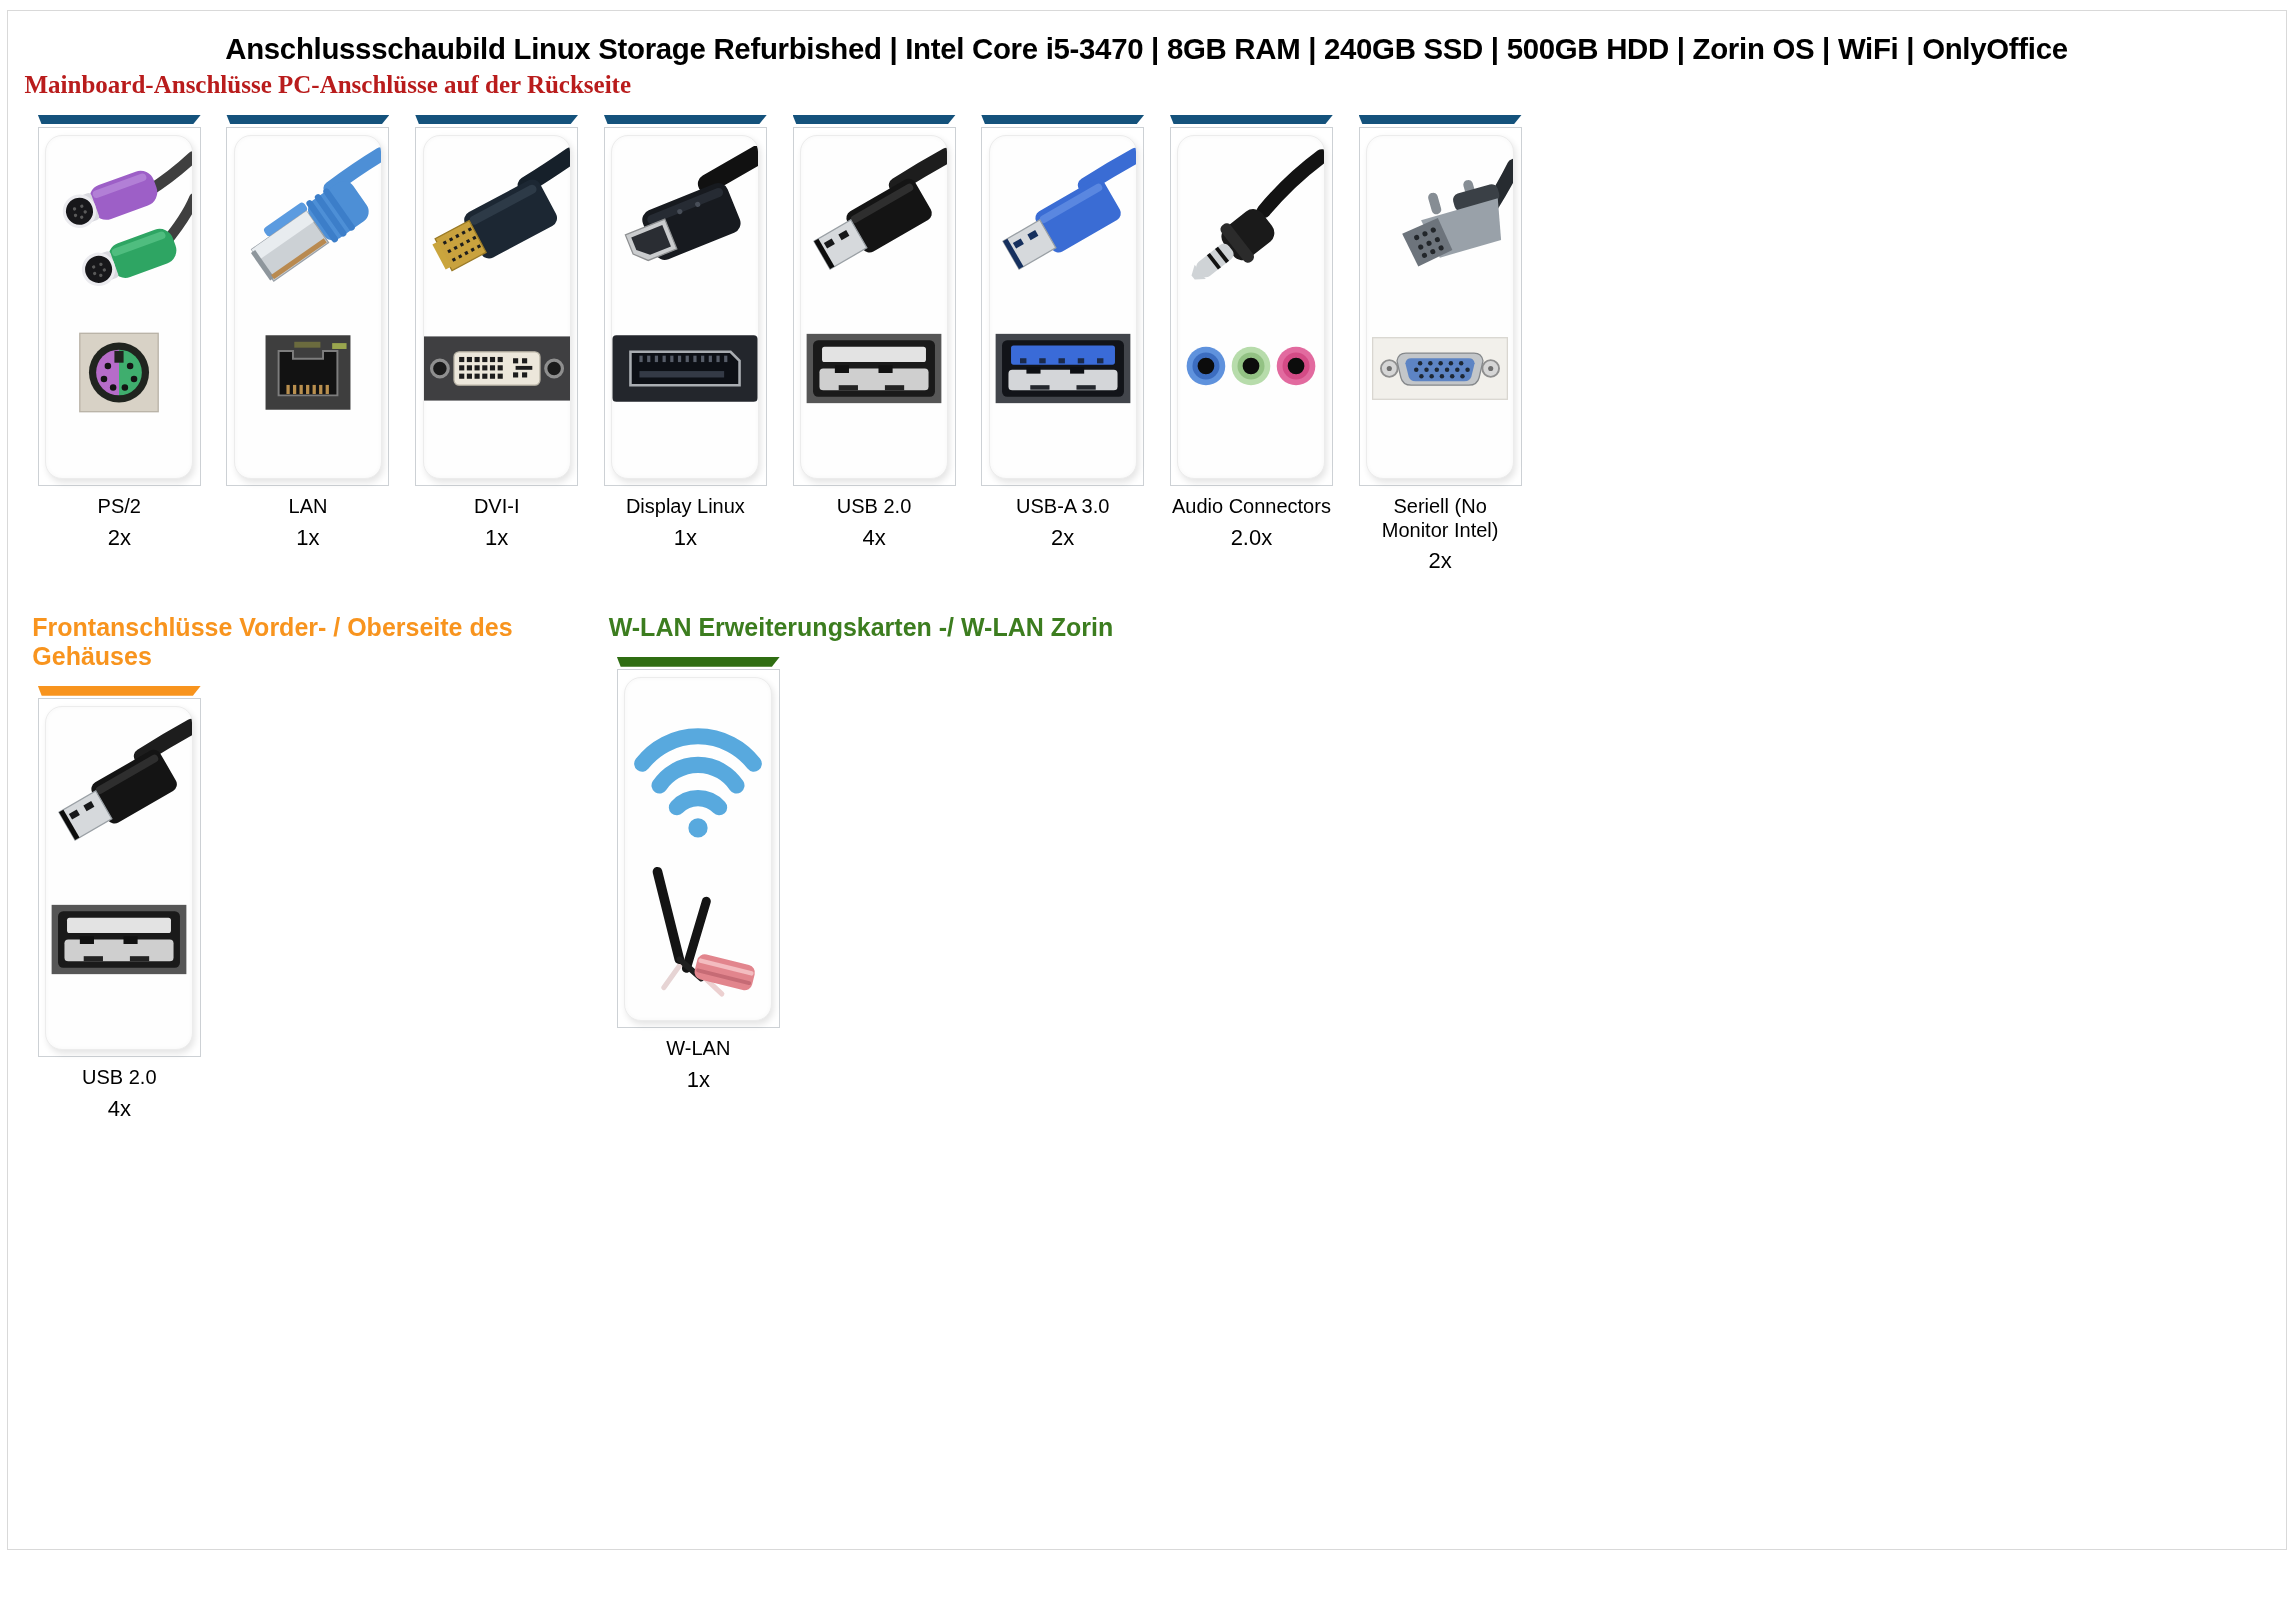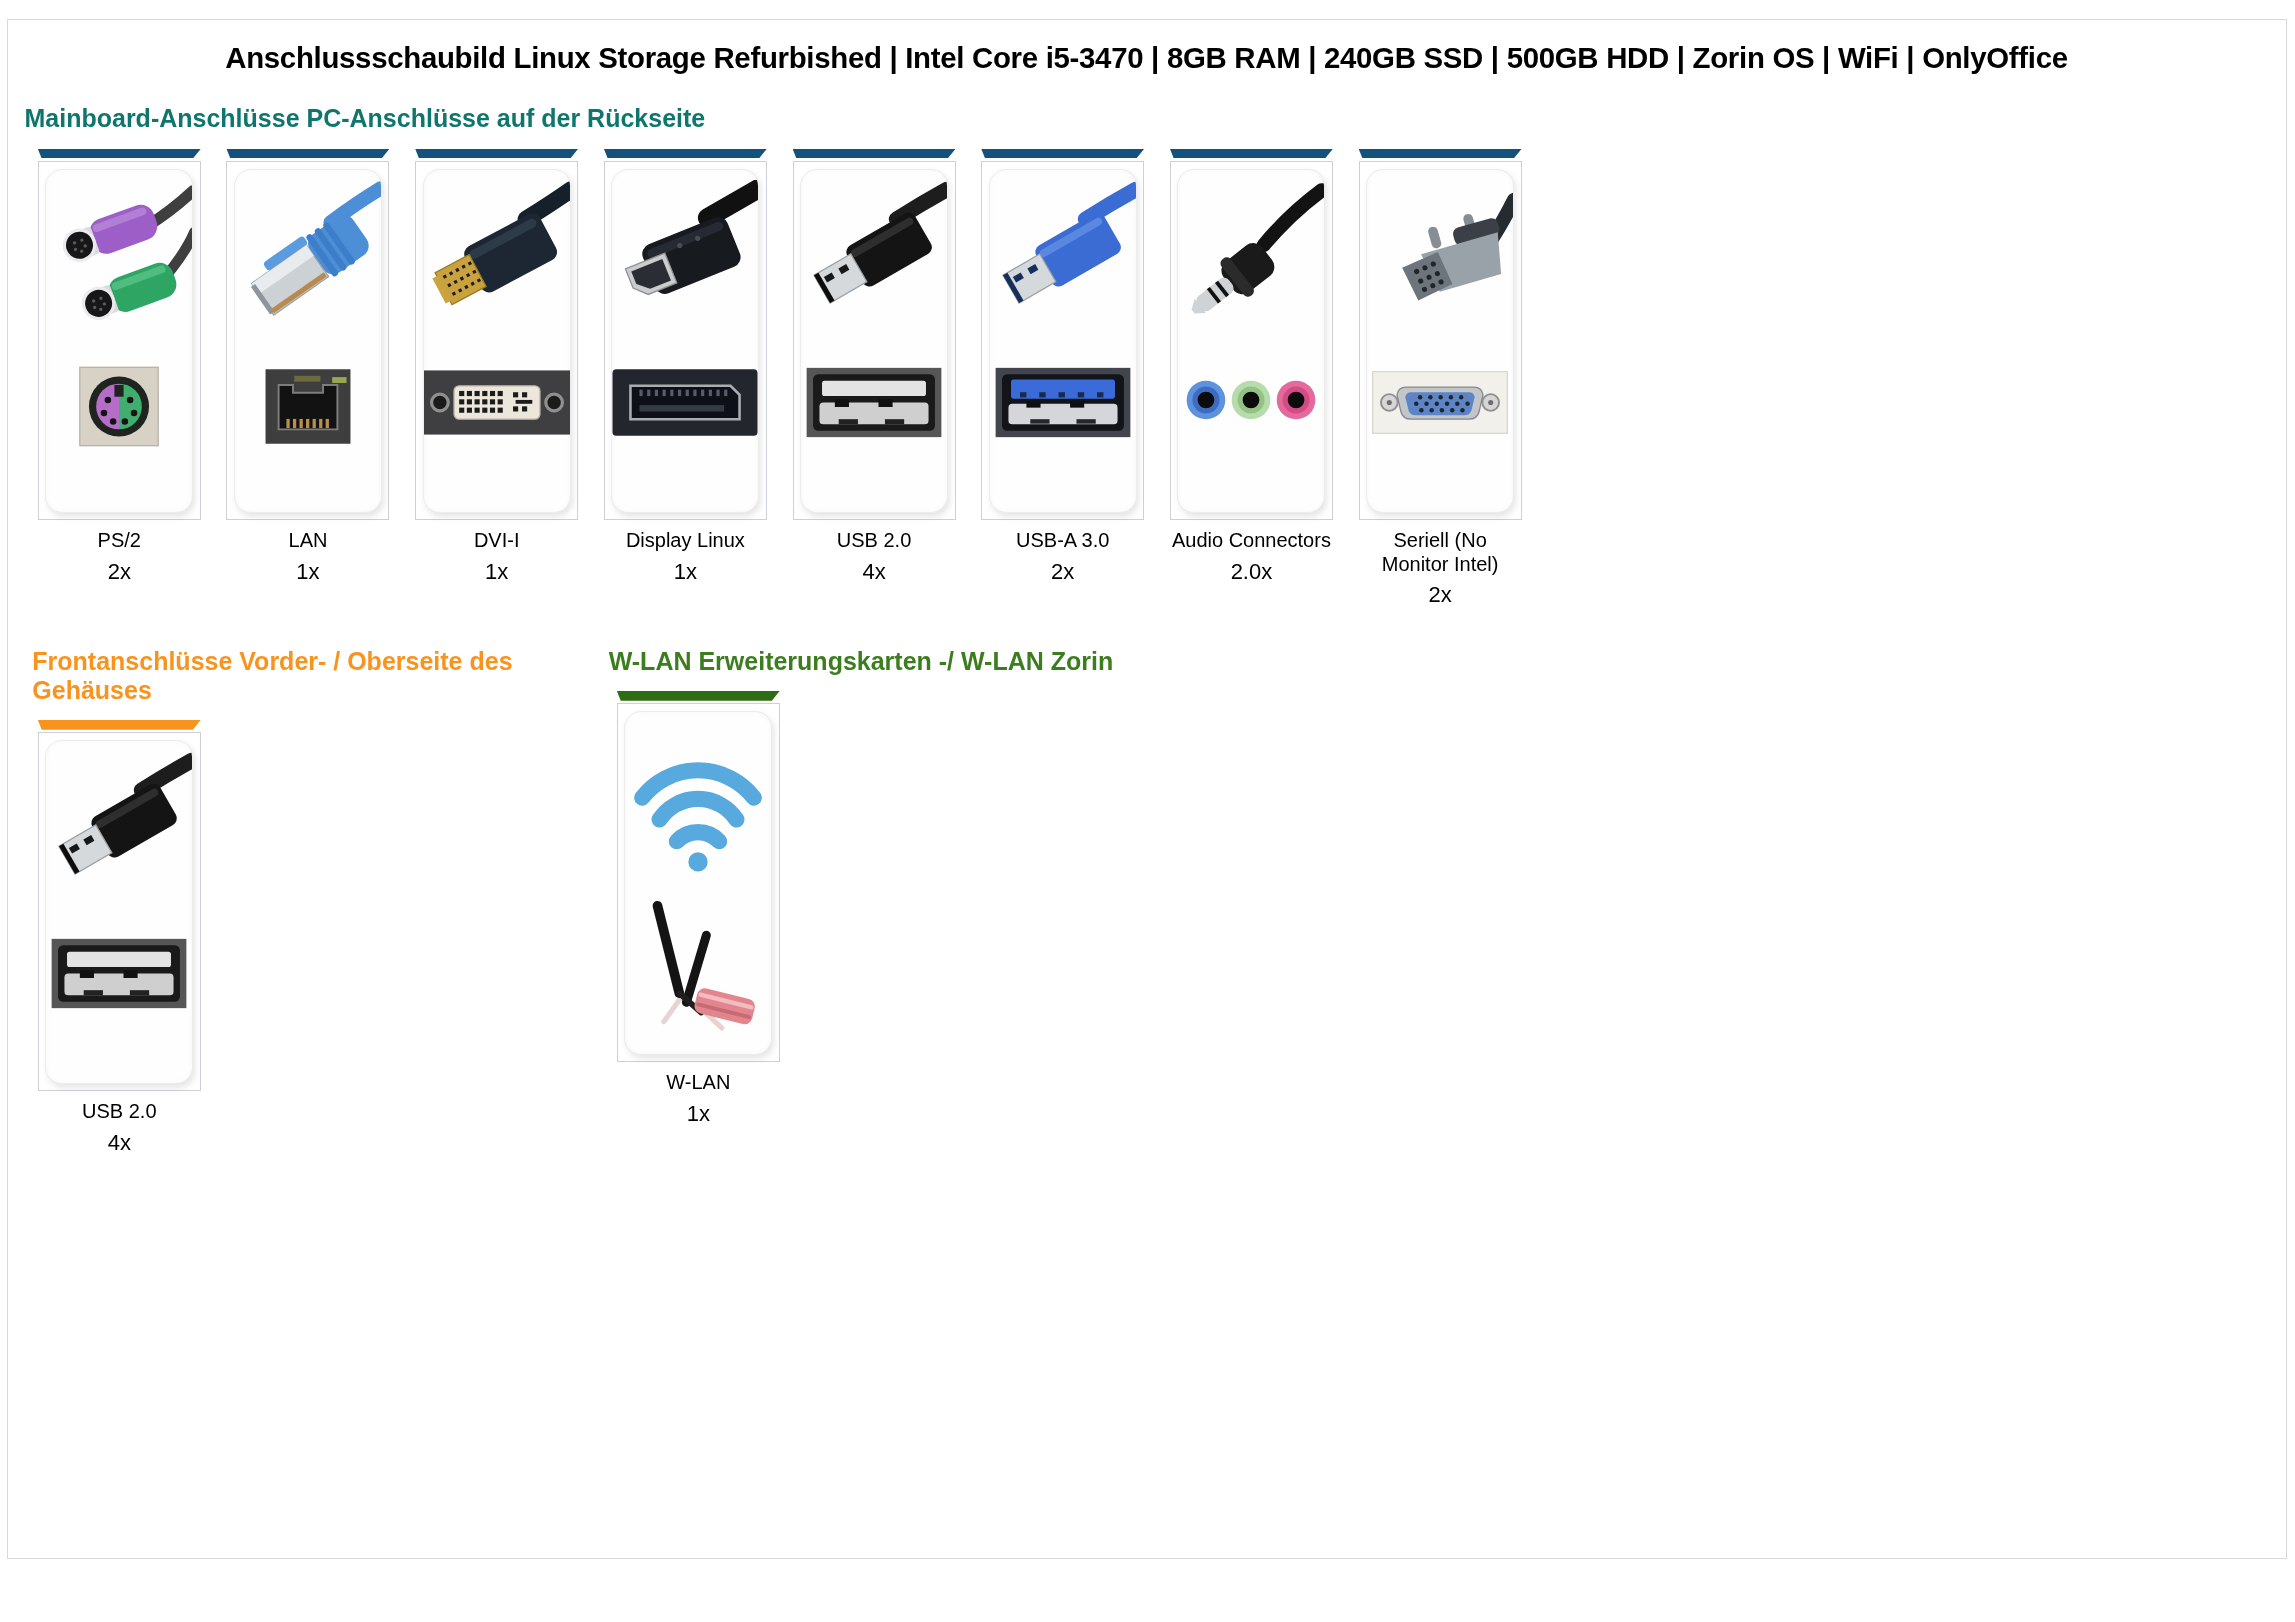--- a/index.html
+++ b/index.html
@@ -2,30 +2,30 @@
 <html style="font-size:10.5px"><head>
 <meta charset="utf-8">
 <style>
   * { margin:0; padding:0; box-sizing:border-box; }
   body {
     width:2295px; height:1622px; position:relative;
     background:#ffffff; color:#000;
     font-family:"Liberation Sans", sans-serif;
   }
   .frame {
-    position:absolute; left:6.5px; top:19px;
+    position:absolute; left:6.5px; top:10px;
     width:2280px; height:1540px;
     border:1.3px solid #d9d9d9; background:#fff; overflow:hidden;
   }
   .page-title {
     padding-top:21px; text-align:center;
     font-size:29.4px; font-weight:700; letter-spacing:-0.3px;
   }
   .h-section { font-size:25px; font-weight:700; }
-  .h-blue  { color:#0f766e; margin:29px 0 0 17px; }
+  .h-blue  { color:#b91c1c; margin:5px 0 0 17px;font-family:Liberation Serif, serif; }
   .note    { margin:3.3px 0 0 17px; font-size:22px; font-style:italic; color:#1e1e1e; }
   .ports-row { display:flex; gap:13.7px; margin:15.7px 0 0 18.3px; }
   .port-col { width:175px;padding-left:12px; }
   .accent-bar {
     height:9.8px; margin-bottom:2.6px;
     clip-path:polygon(0 0, 100% 0, calc(100% - 7.9px) 100%, 3.9px 100%);
   }
   .accent-blue   { background:#14527c; }
   .accent-orange { background:#f8941e; }
   .accent-green  { background:#2f6d12; }

